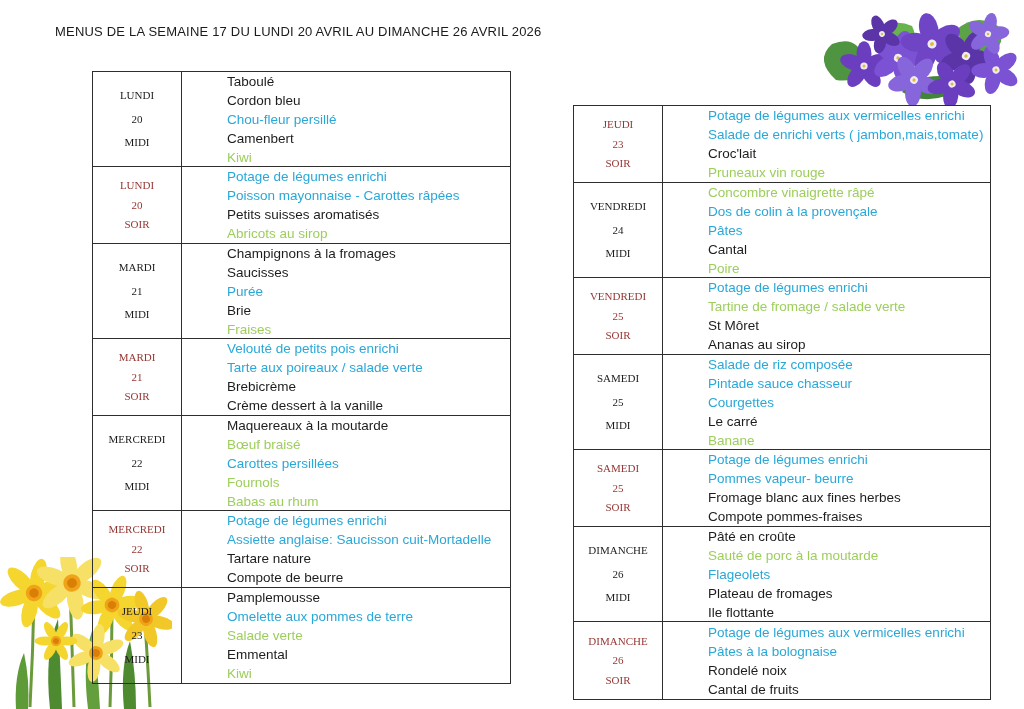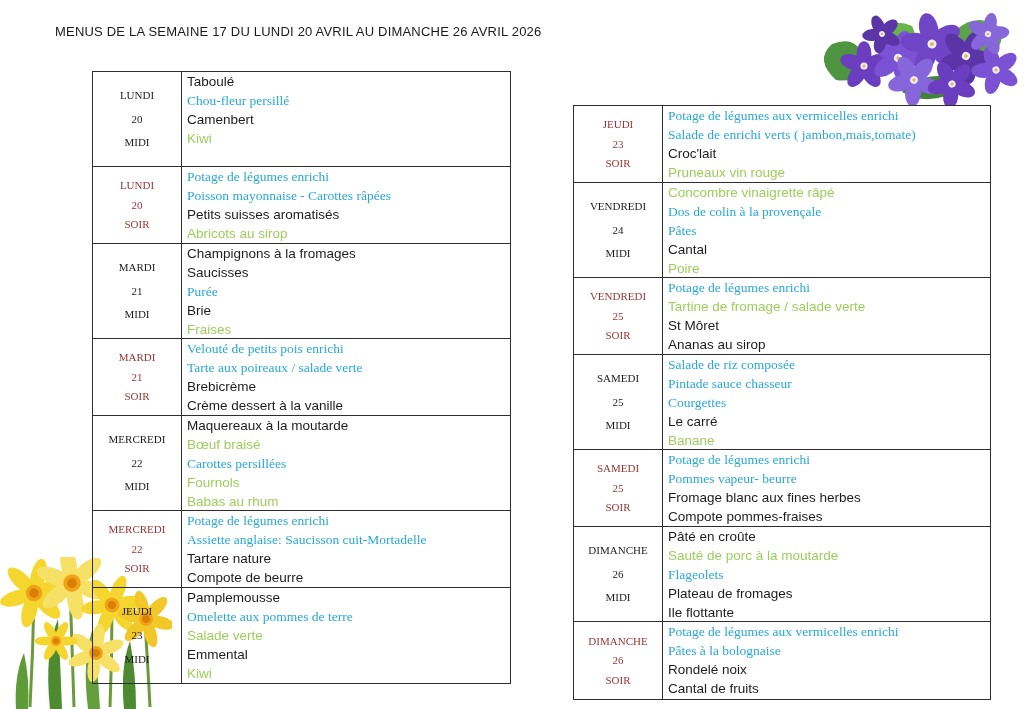--- a/index.html
+++ b/index.html
@@ -31,26 +31,26 @@
   .day-cell{
     width:89px;flex:0 0 89px;box-sizing:border-box;
     border-right:1.5px solid #2e2e2e;
     display:flex;flex-direction:column;justify-content:space-evenly;align-items:center;
     font-family:"Liberation Serif", serif;font-size:11px;line-height:1;
     color:#1d1d1d;text-align:center;padding:5px 0;
   }
   .day-cell.soir{color:var(--soir-red,#953734);}
 
   .items-cell{
-    flex:1;display:flex;flex-direction:column;justify-content:flex-start;
-    padding-left:5px;box-sizing:border-box;overflow:hidden;
+    flex:1;display:flex;flex-direction:column;justify-content:center;
+    padding-left:5px;box-sizing:border-box;overflow:hidden;margin-left:40px;
   }
   .menu-item{font-size:13.5px;line-height:19px;white-space:nowrap;}
   .c-black{color:#1d1d1d;}
-  .c-blue{color:var(--item-blue,#29A8D8);font-family:Liberation Serif, serif;}
+  .c-blue{color:var(--item-blue,#29A8D8);}
   .c-green{color:var(--item-green,#9DCE5C);}
 </style>
 </head>
 <body>
 
 <svg id="violets" class="deco" width="218" height="106" viewBox="0 0 218 106">
   <defs>
     <g id="vpetal5">
       <ellipse cx="0" cy="-8" rx="5" ry="8.5"></ellipse>
       <ellipse cx="0" cy="-8" rx="5" ry="8.5" transform="rotate(72)"></ellipse>
@@ -115,20 +115,21 @@
 
 <div id="table-left" class="menu-table">
     <div class="menu-row items-5">
       <div class="day-cell midi">
         <div>LUNDI</div>
         <div>20</div>
         <div>MIDI</div>
       </div>
       <div class="items-cell">
         <div class="menu-item c-black">Taboulé</div>
+        <div class="menu-item c-black">Cordon bleu</div>
         <div class="menu-item c-blue">Chou-fleur persillé</div>
         <div class="menu-item c-black">Camenbert</div>
         <div class="menu-item c-green">Kiwi</div>
       </div>
     </div>
     <div class="menu-row items-4">
       <div class="day-cell soir">
         <div>LUNDI</div>
         <div>20</div>
         <div>SOIR</div>

